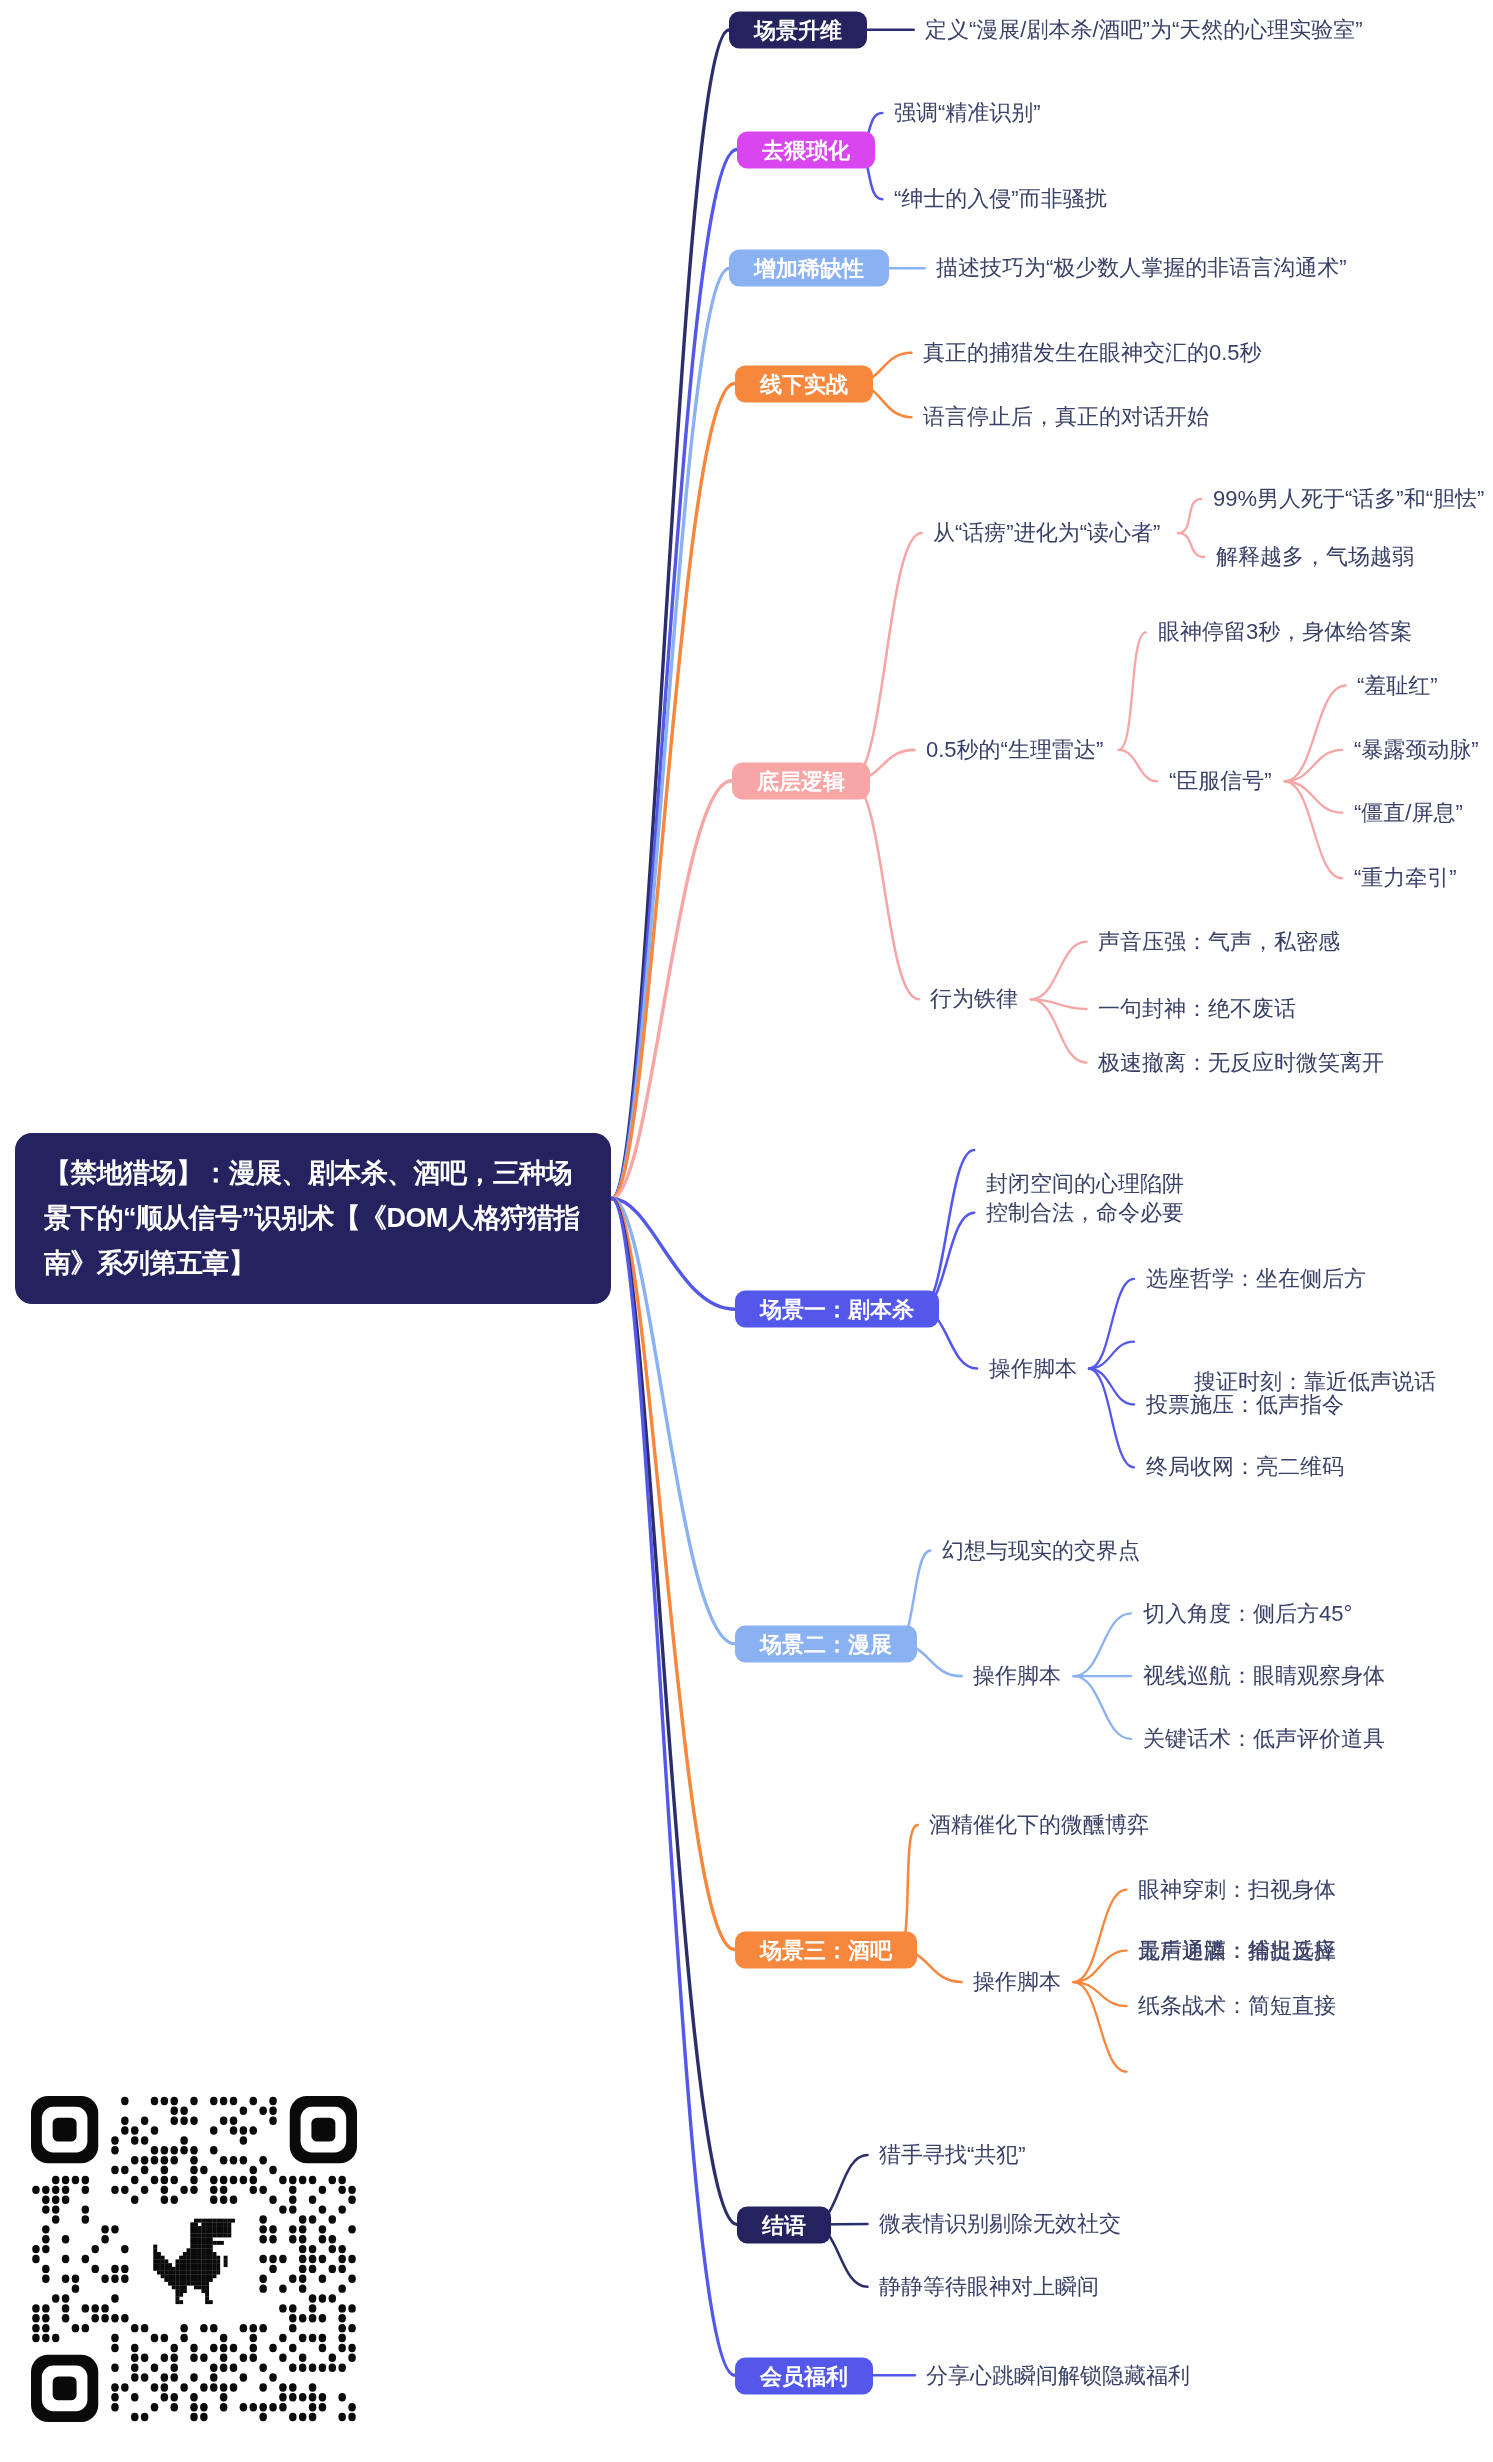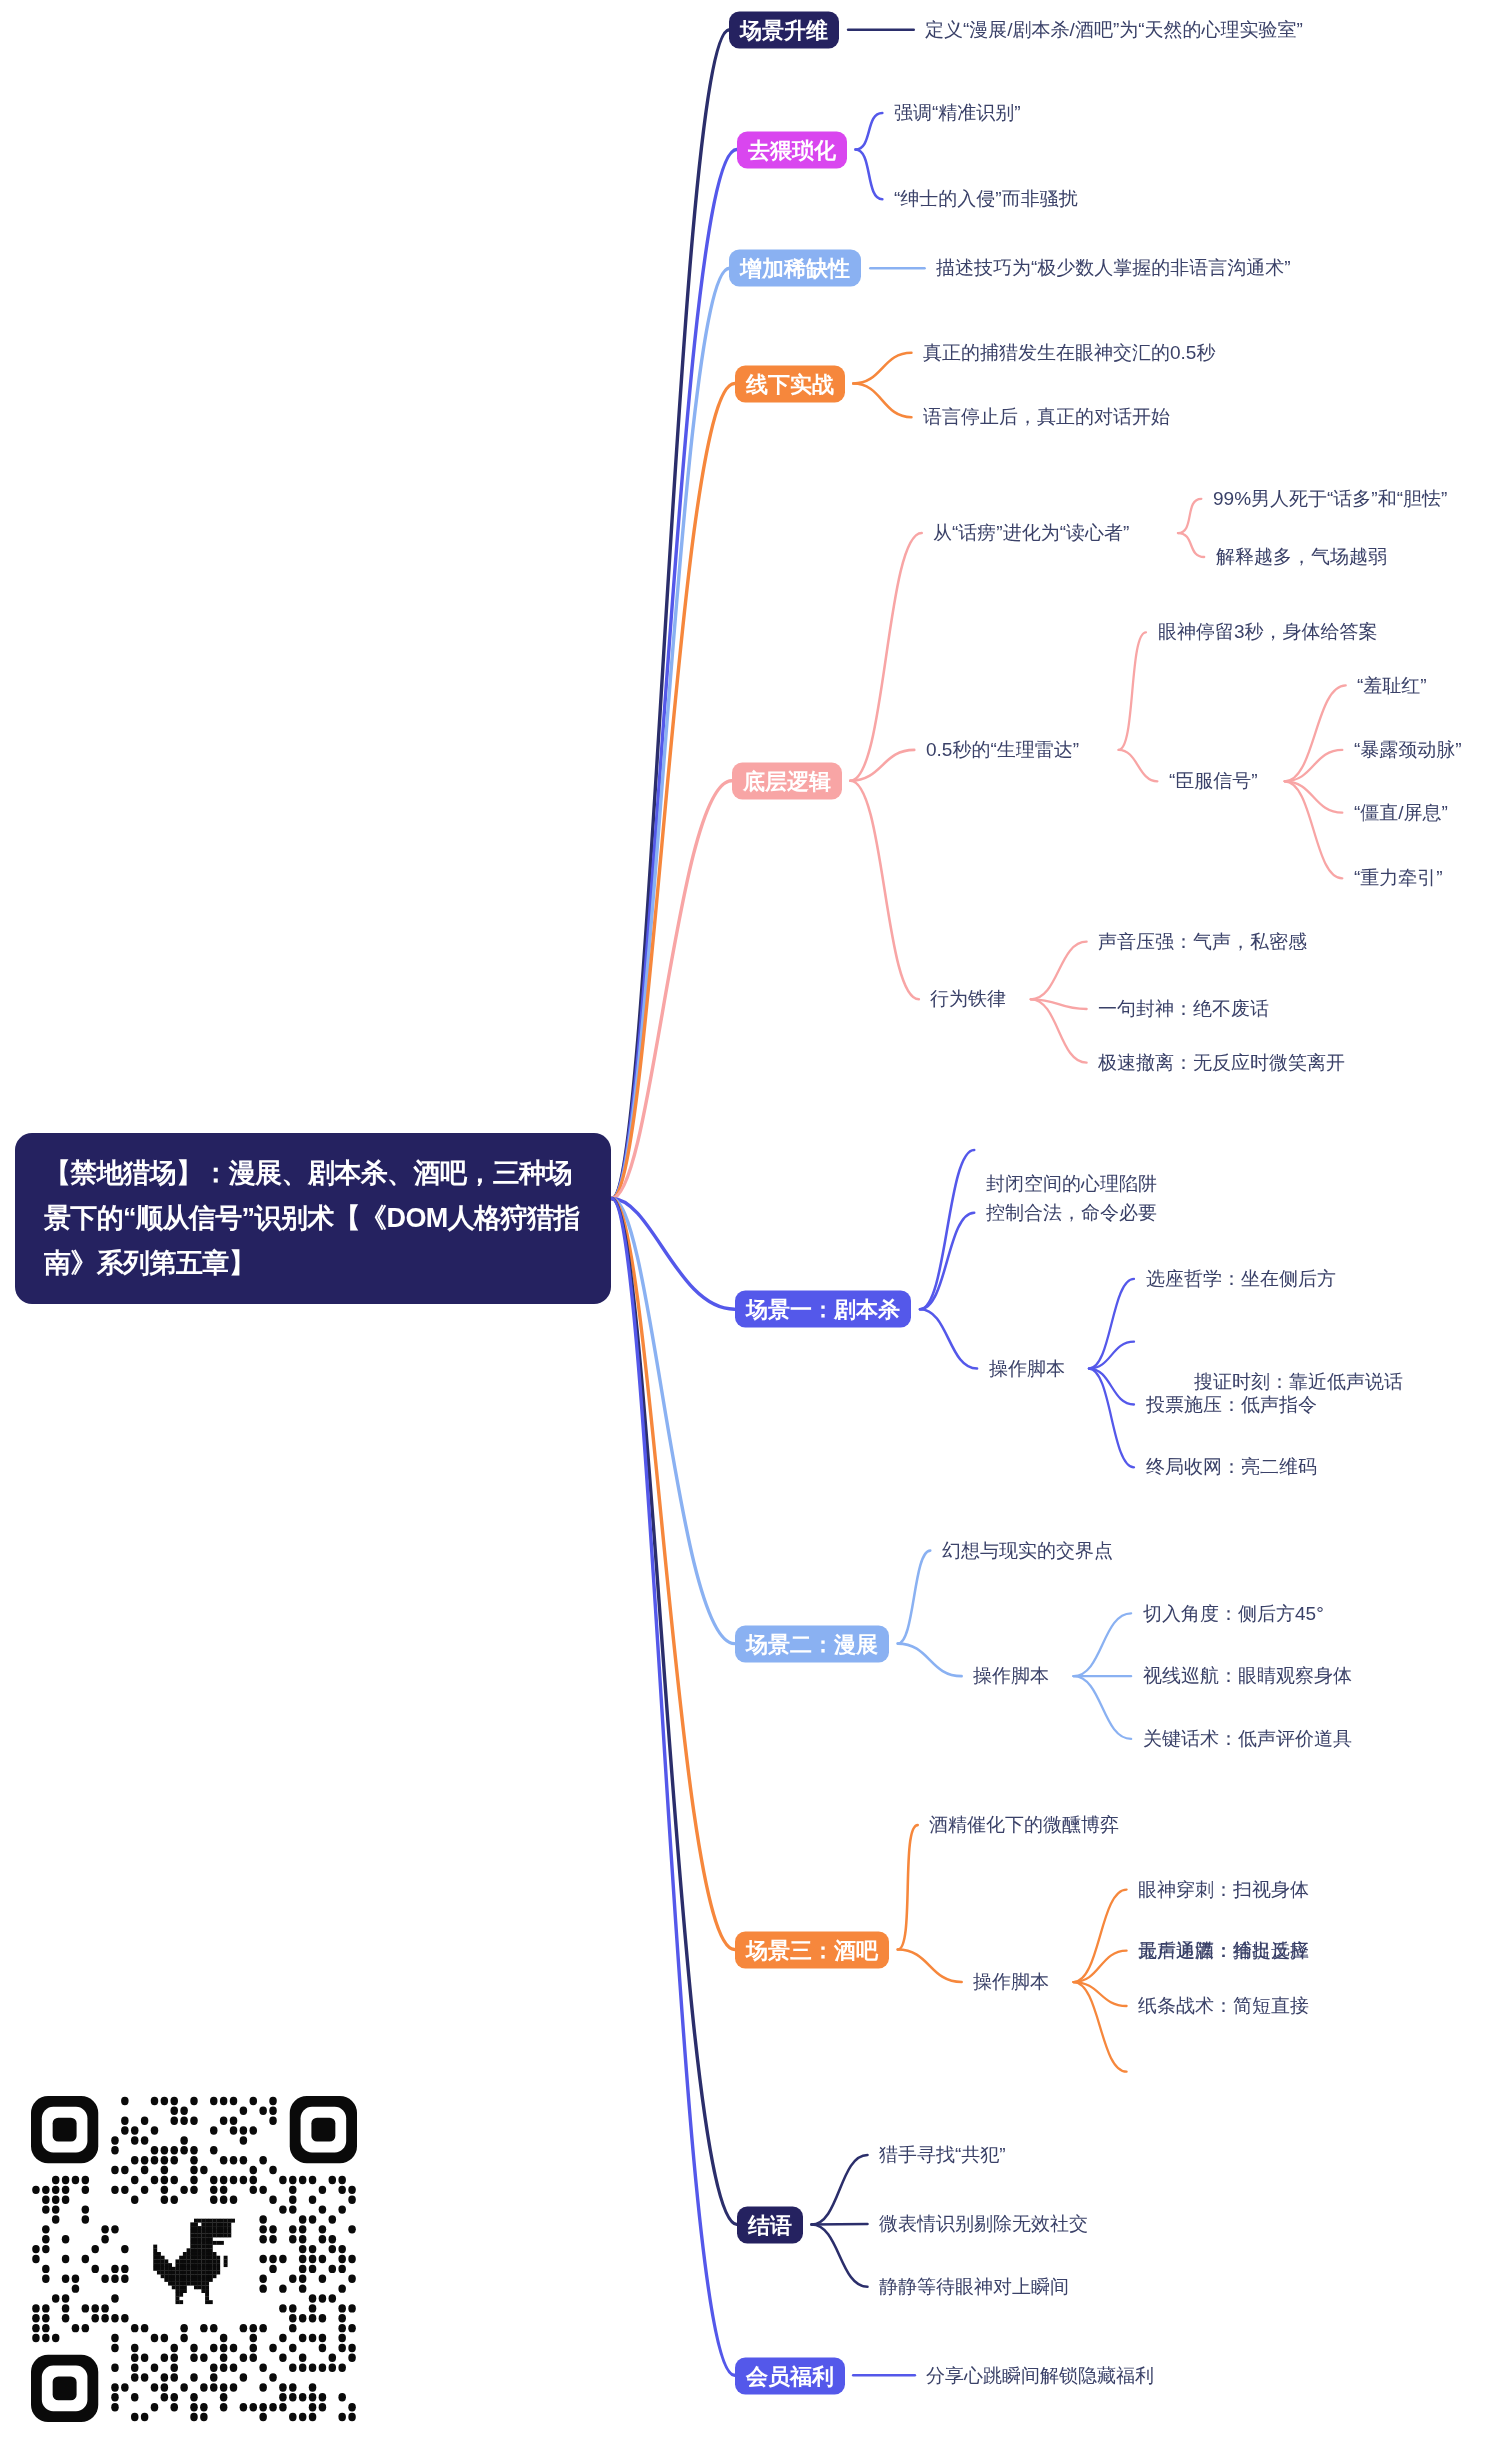--- a/index.html
+++ b/index.html
@@ -8,26 +8,26 @@
   #canvas{position:absolute;left:0;top:0;width:1493px;height:2462px;}
   #links{position:absolute;left:0;top:0;pointer-events:none;}
   .central{
     position:absolute;left:15.4px;top:1133px;width:596px;box-sizing:border-box;
     background:#252260;color:#ffffff;border-radius:17px;
     padding:18px 28.5px;font-size:27px;font-weight:bold;line-height:45px;
     white-space:pre;letter-spacing:-0.6px;
   }
   .pill{
     position:absolute;transform:translateY(-50%);
-    height:37px;line-height:37px;padding:0 11px;border-radius:10.3px;
+    height:37px;line-height:37px;padding:0 25px;border-radius:10.3px;
     color:#ffffff;font-size:22px;font-weight:bold;white-space:nowrap;
   }
   .leaf{
     position:absolute;transform:translateY(-50%);
-    font-size:19px;font-weight:500;color:#3a4168;white-space:nowrap;
+    font-size:22px;font-weight:500;color:#3a4168;white-space:nowrap;
   }
   #qr{position:absolute;left:31px;top:2096px;}
 </style>
 </head>
 <body>
 
 <div id="canvas">
   <svg id="links" width="1493" height="2462" viewBox="0 0 2616 4314">
       <path d="M1486 52 L1601 52" fill="none" stroke="#2b2e6b" stroke-width="4.5" stroke-linecap="round"></path>
       <path d="M1072 2100 C1142 2100,1187 52,1278 52" fill="none" stroke="#2b2e6b" stroke-width="6" stroke-linecap="round"></path>

